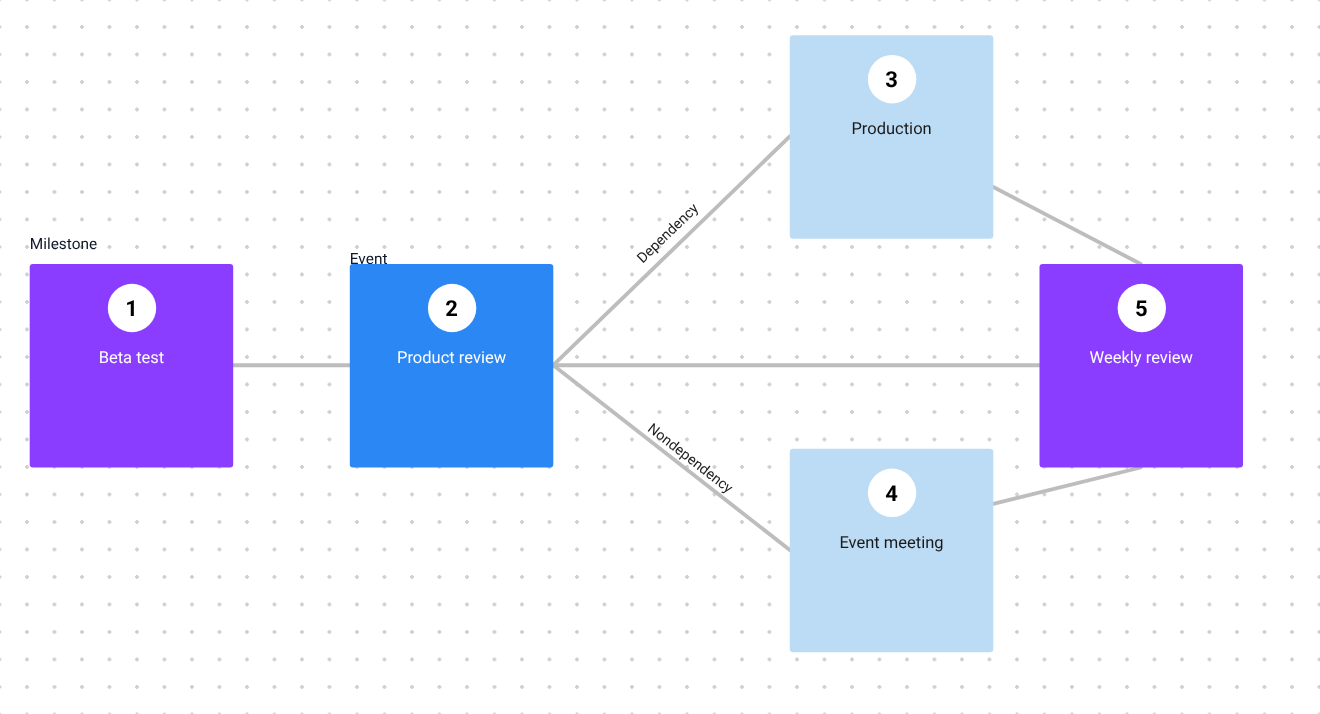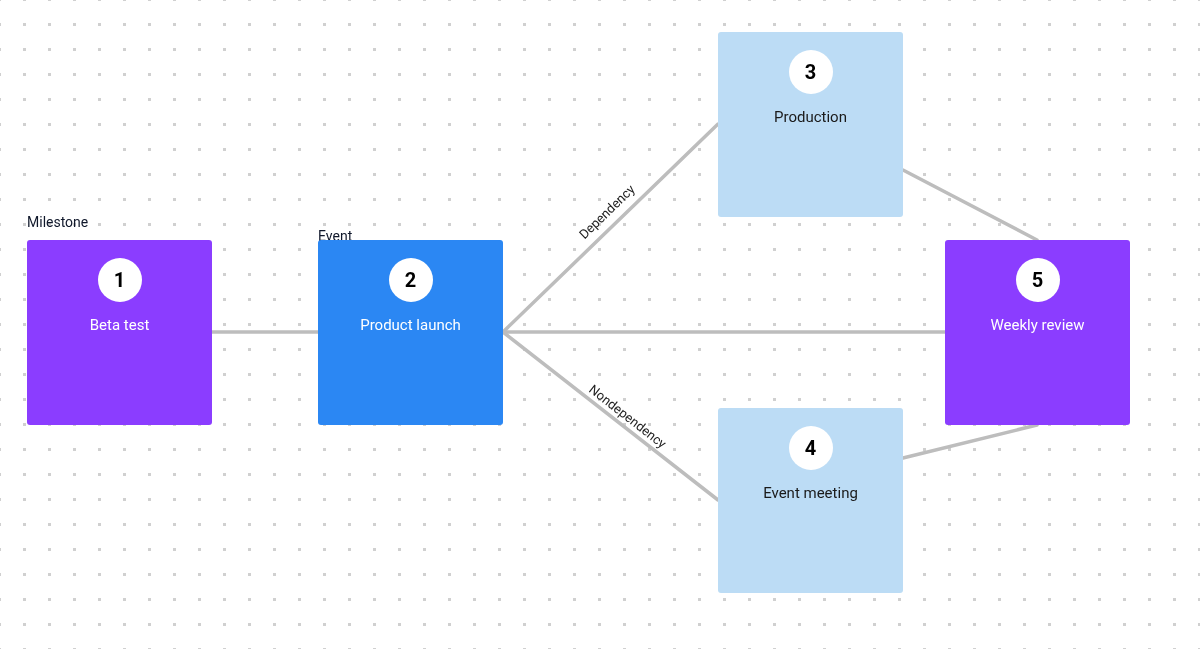--- a/index.html
+++ b/index.html
@@ -101,21 +101,21 @@
   <div class="category-label" style="left:27px; top:214px;">Milestone</div>
   <div class="category-label" style="left:318px; top:214px;margin-top:14px;">Event</div>
 
   <div class="node node-purple" style="left:27px; top:240px;">
     <div class="number-circle">1</div>
     <div class="node-label">Beta test</div>
   </div>
 
   <div class="node node-blue" style="left:318px; top:240px;">
     <div class="number-circle">2</div>
-    <div class="node-label">Product launch</div>
+    <div class="node-label">Product review</div>
   </div>
 
   <div class="node node-lightblue" style="left:718px; top:32px;">
     <div class="number-circle">3</div>
     <div class="node-label">Production</div>
   </div>
 
   <div class="node node-lightblue" style="left:718px; top:408px;">
     <div class="number-circle">4</div>
     <div class="node-label">Event meeting</div>

